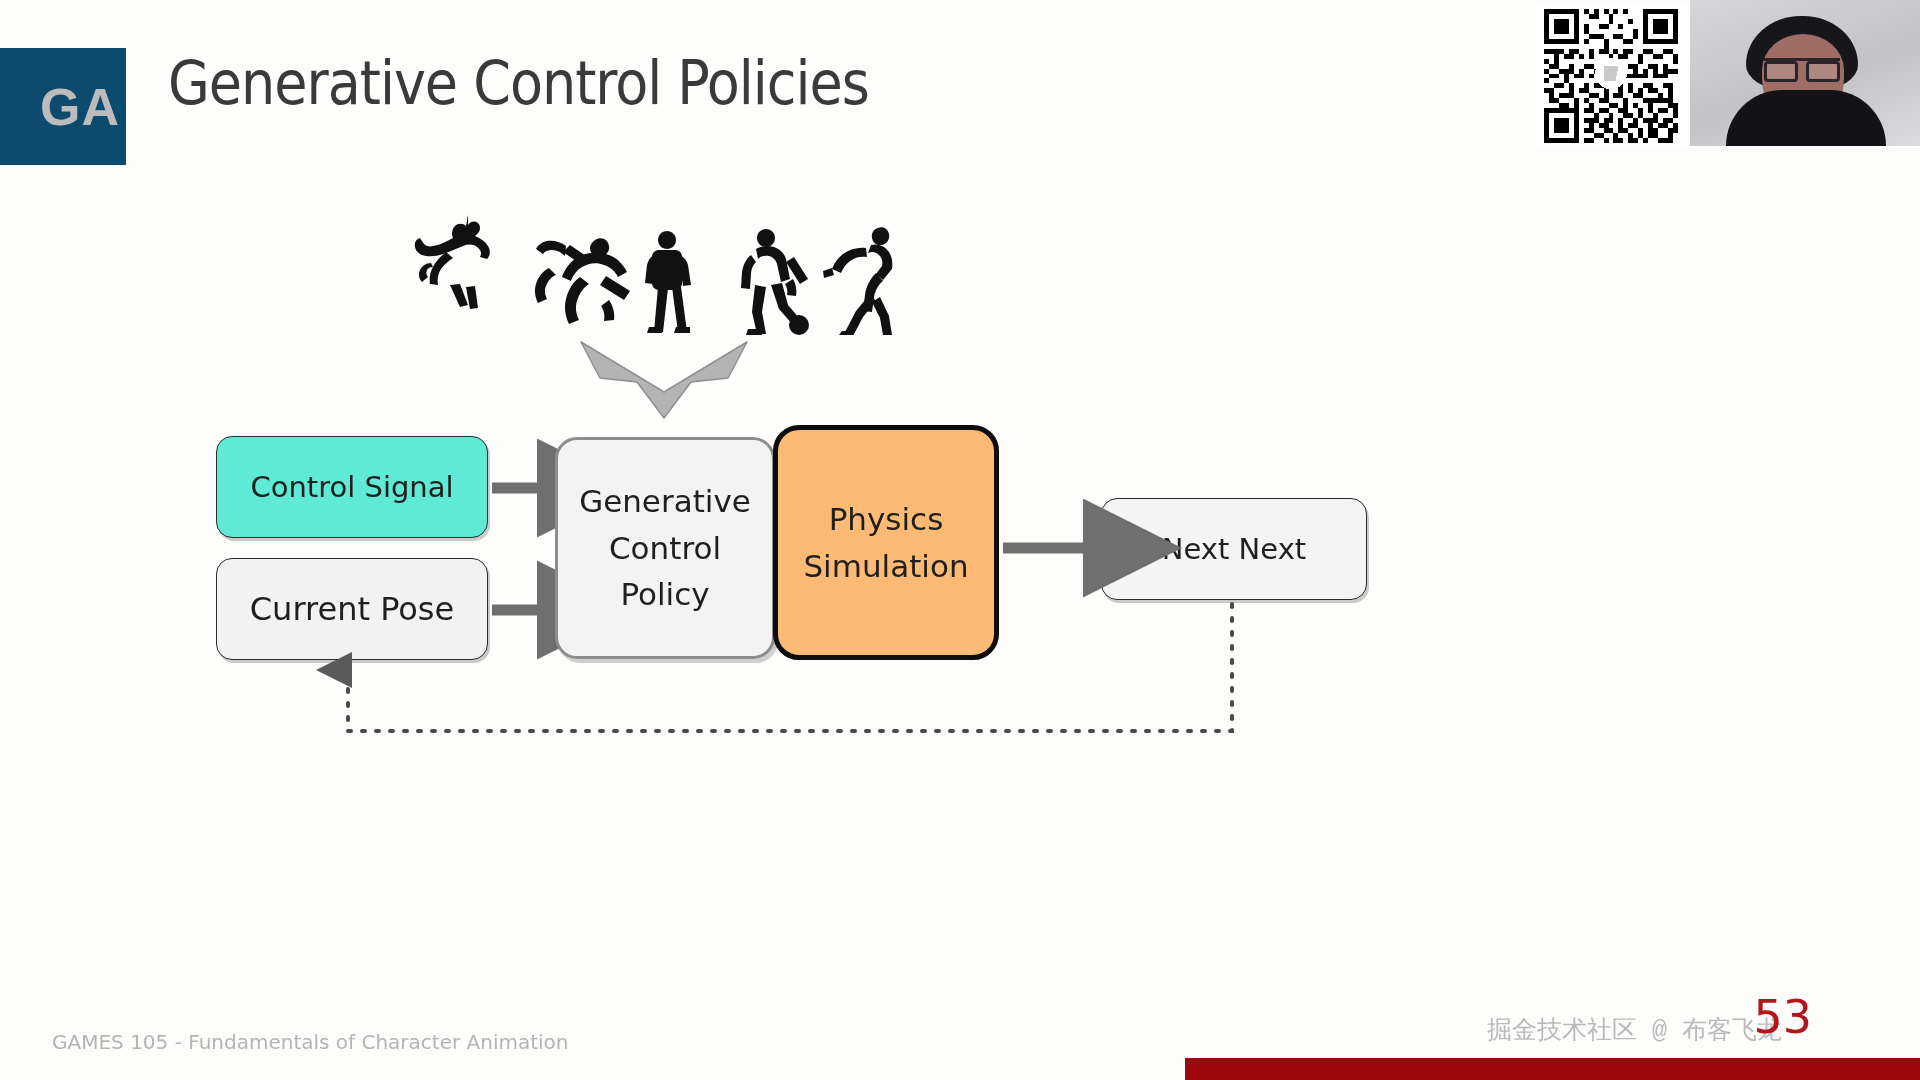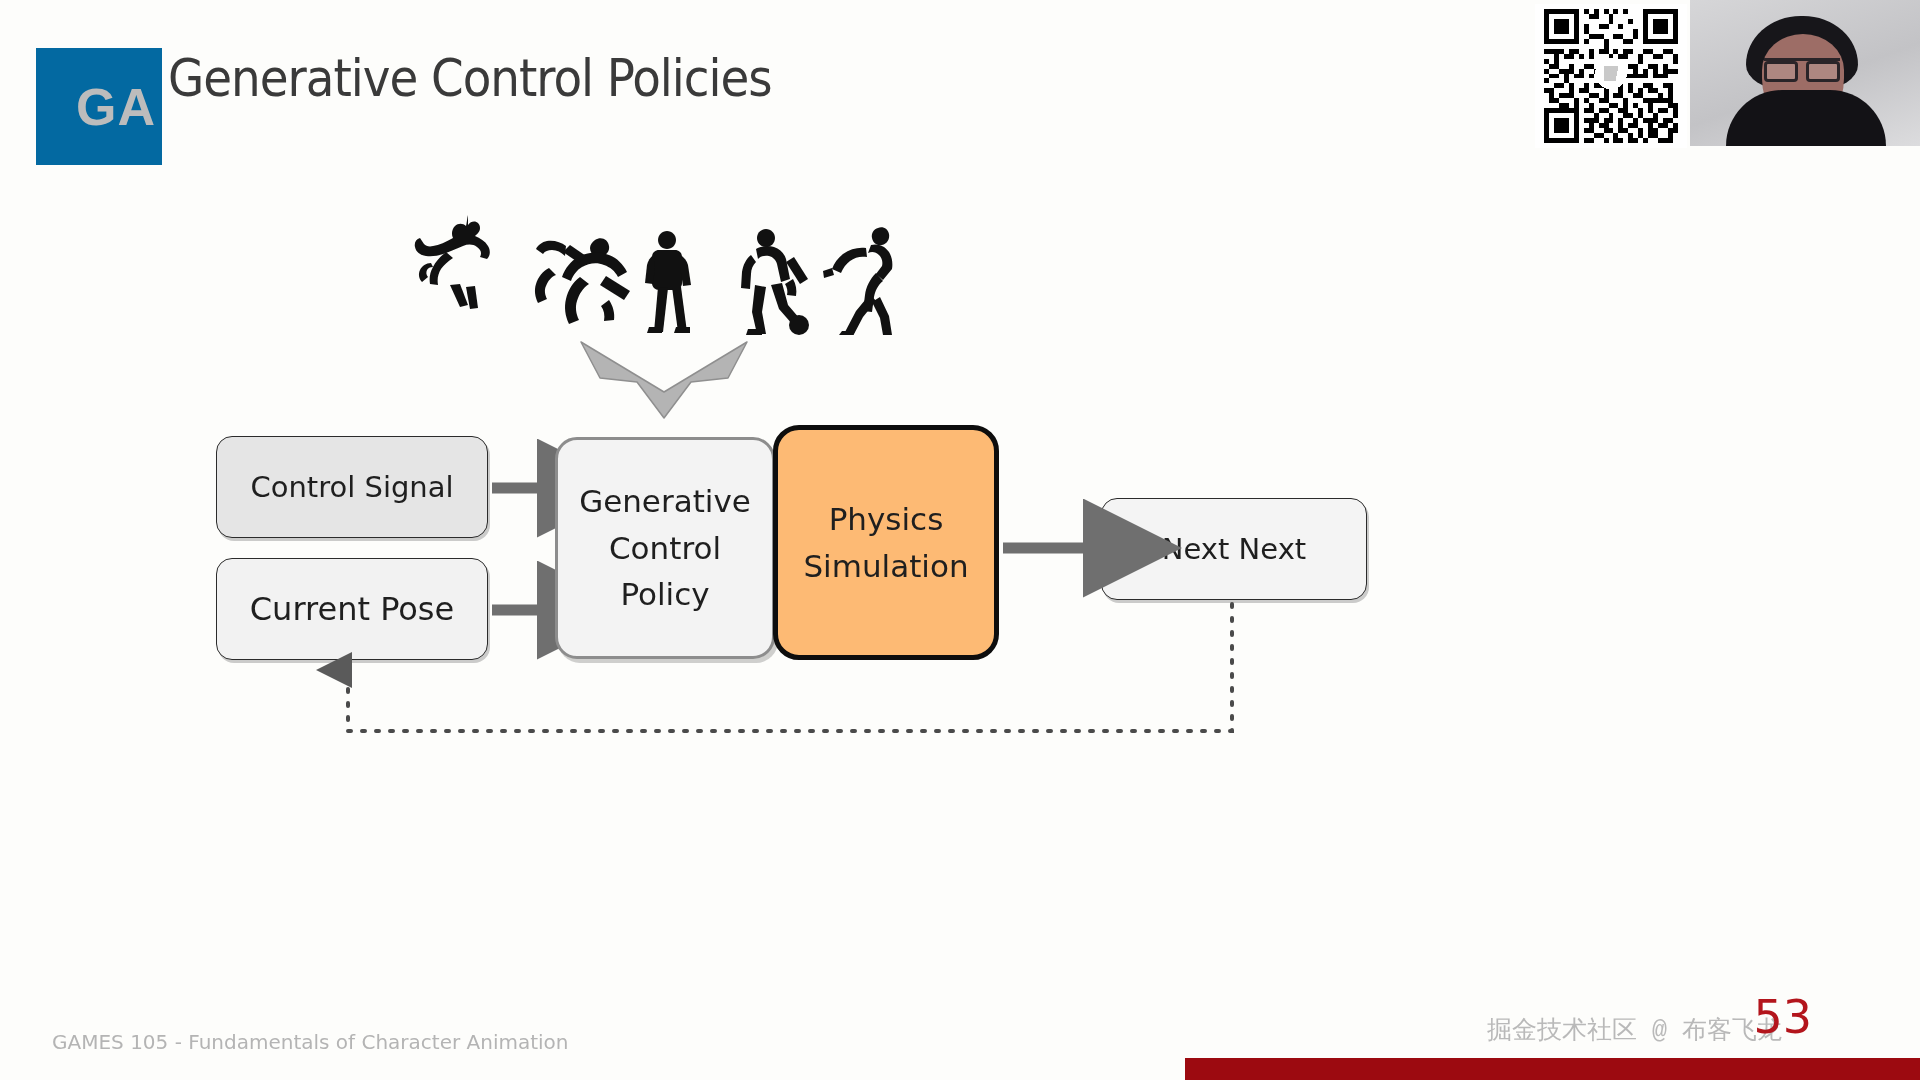--- a/index.html
+++ b/index.html
@@ -13,35 +13,35 @@
     position: relative;
     width: 1920px; height: 1080px;
     background: #fdfdfb;
   }
 
   
   #logo-badge {
     position: absolute;
     left: 0; top: 48px;
     width: 126px; height: 117px;
-    background: #0369a1;
-    display: flex; align-items: center; justify-content: flex-end; margin-left: 36px;
+    background: #0c4a6e;
+    display: flex; align-items: center; justify-content: flex-end;
   }
   #logo-badge .logo-text {
     color: #bcbcbc;
     font-size: 52px;
     font-weight: 700;
     letter-spacing: 1px;
     padding-right: 6px;
     line-height: 1;
   }
   #slide-title {
     position: absolute;
     left: 168px; top: 48px;
-    font-size: 52px;
+    font-size: 60px;
     font-weight: 400;
     color: #3a3a3a;
     letter-spacing: -1px;
     white-space: nowrap;
     font-family: "DejaVu Sans", sans-serif;
     font-stretch: condensed;
   }
 
   
   #qr-code {
@@ -122,21 +122,21 @@
     position: absolute;
     display: flex; align-items: center; justify-content: center;
     text-align: center;
     color: #1f1f1f;
     font-family: "DejaVu Sans", sans-serif;
   }
 
   #node-control-signal {
     left: 216px; top: 436px;
     width: 272px; height: 102px;
-    background: #e5e5e5;
+    background: #5eead4;
     border: 1.6px solid #2b2b2b;
     border-radius: 16px;
     font-size: 29px;
     box-shadow: 2px 3px 0 rgba(90,90,90,0.30);
   }
   #node-current-pose {
     left: 216px; top: 558px;
     width: 272px; height: 102px;
     background: #f2f2f2;
     border: 1.6px solid #2b2b2b;

